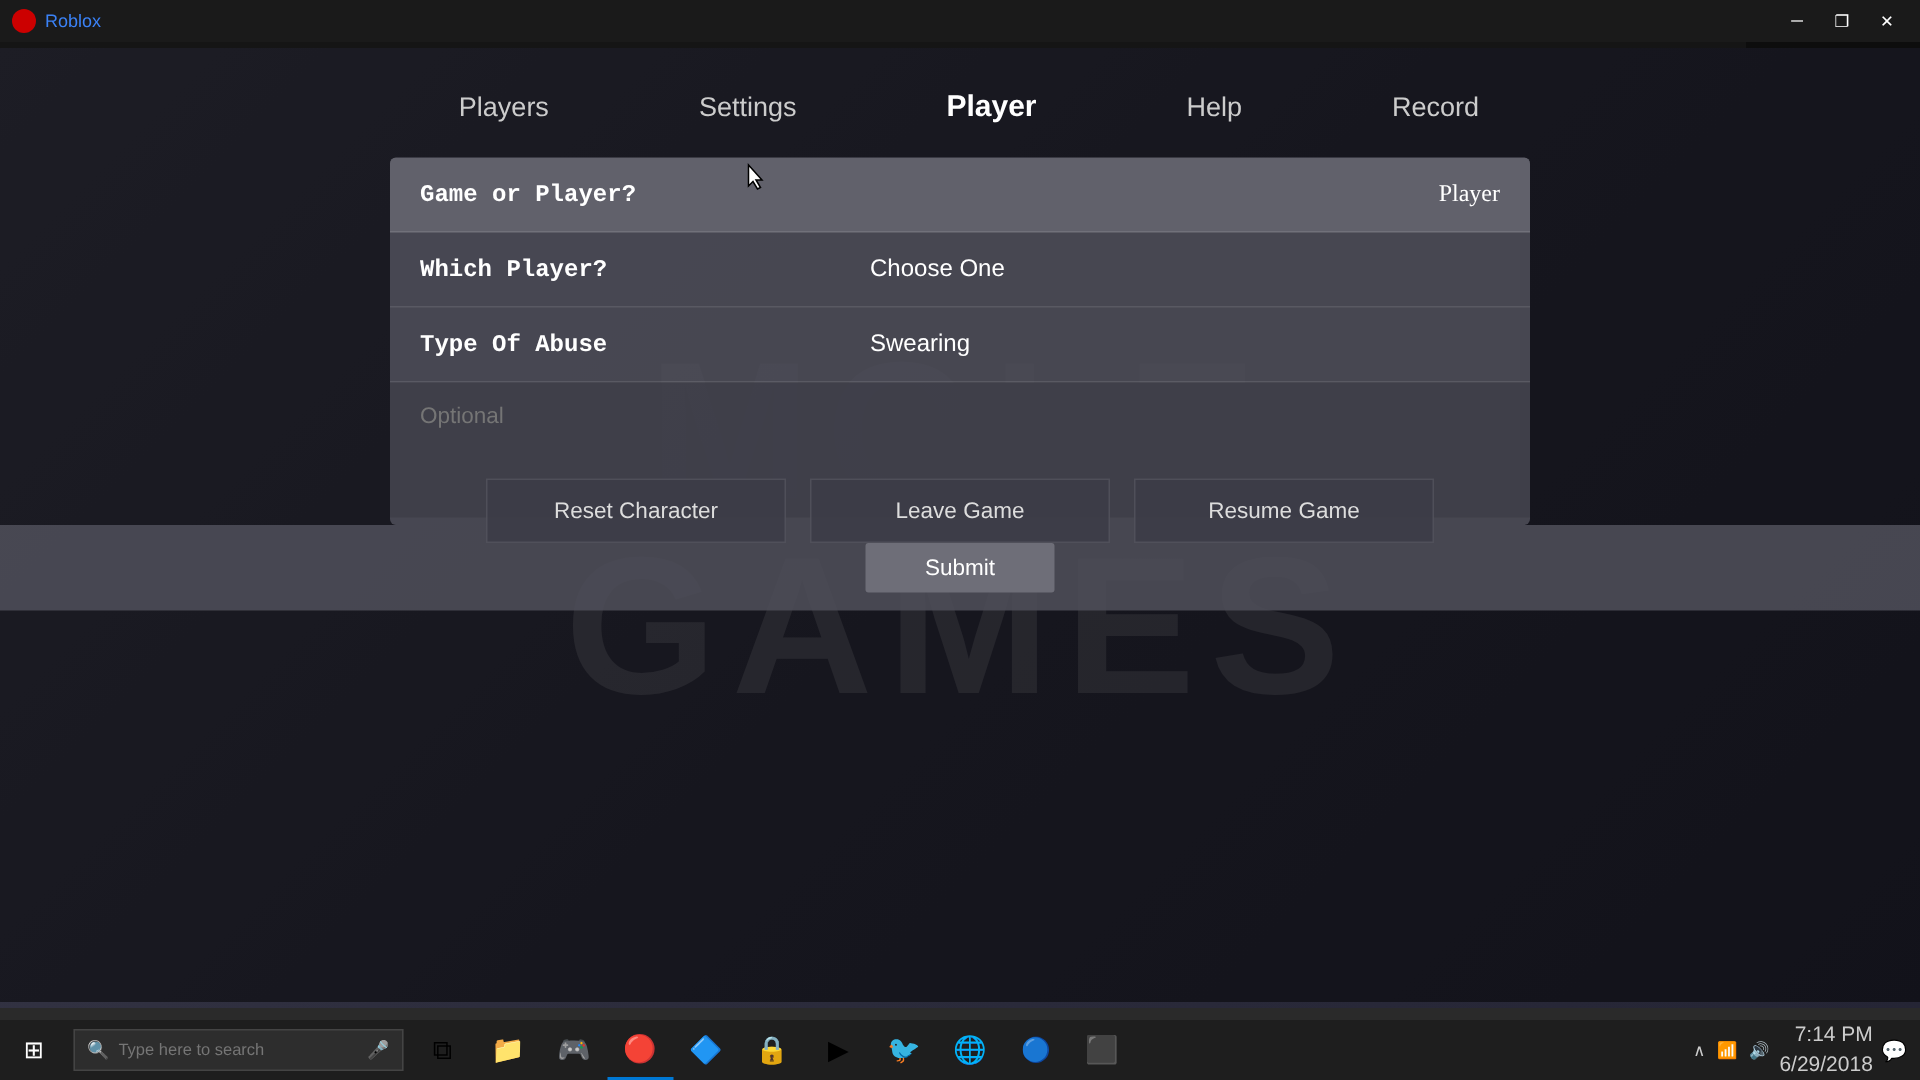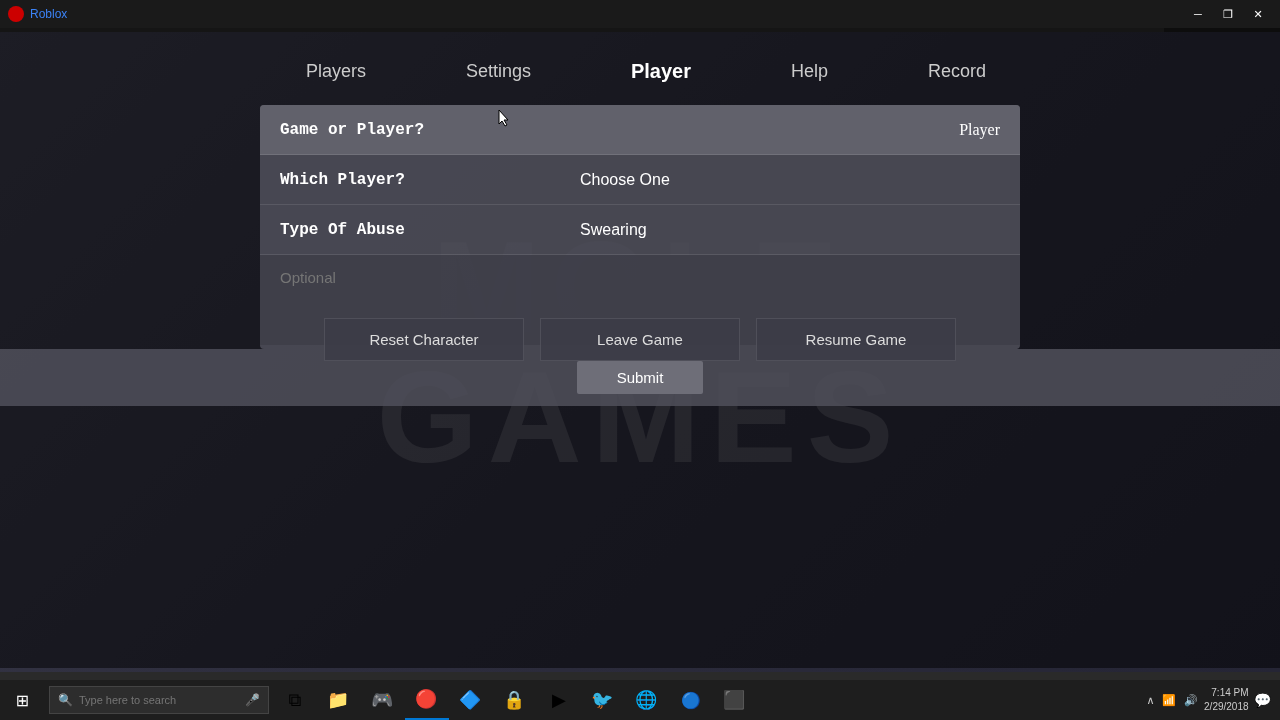--- a/index.html
+++ b/index.html
@@ -391,21 +391,21 @@
     #sys-tray {
       display: flex;
       align-items: center;
       gap: 8px;
       color: #cccccc;
       font-size: 11px;
     }
 
     #clock {
       color: #cccccc;
-      font-size: 10px;
+      font-size: 14px;
       text-align: right;
       line-height: 1.4;
     }
 
     #notification-icon {
       color: #cccccc;
       font-size: 14px;
       cursor: pointer;
     }
 
@@ -516,21 +516,21 @@
     <div class="taskbar-app">⬛</div>
   </div>
   <div id="taskbar-right">
     <div id="sys-tray">
       <span style="cursor:pointer;">∧</span>
       <span>📶</span>
       <span>🔊</span>
     </div>
     <div id="clock">
       <div>7:14 PM</div>
-      <div>2/29/2018</div>
+      <div>6/29/2018</div>
     </div>
     <span id="notification-icon">💬</span>
   </div>
 </div>
 
 <div id="cursor-overlay">
   <svg width="20" height="20" viewBox="0 0 20 20">
     <path d="M 4 2 L 4 16 L 7 13 L 10 18 L 12 17 L 9 12 L 13 12 Z" fill="white" stroke="black" stroke-width="1"></path>
   </svg>
 </div>

